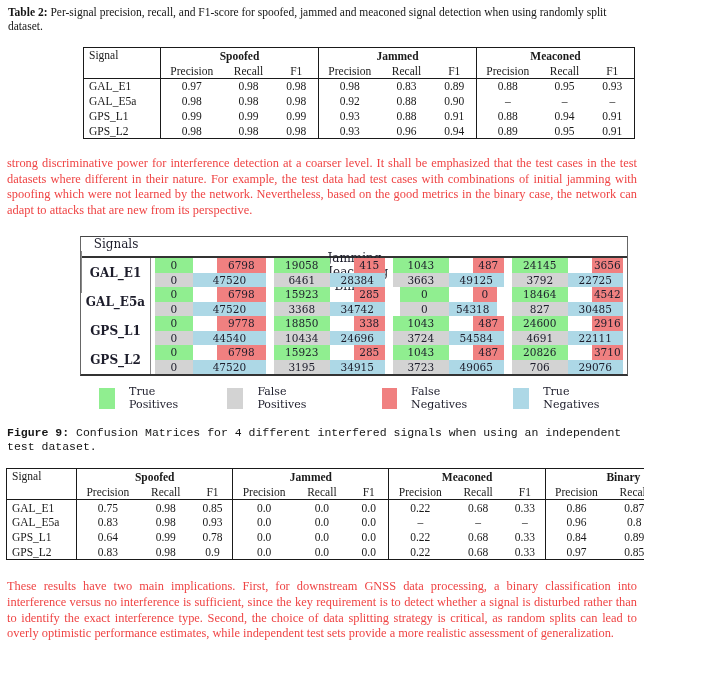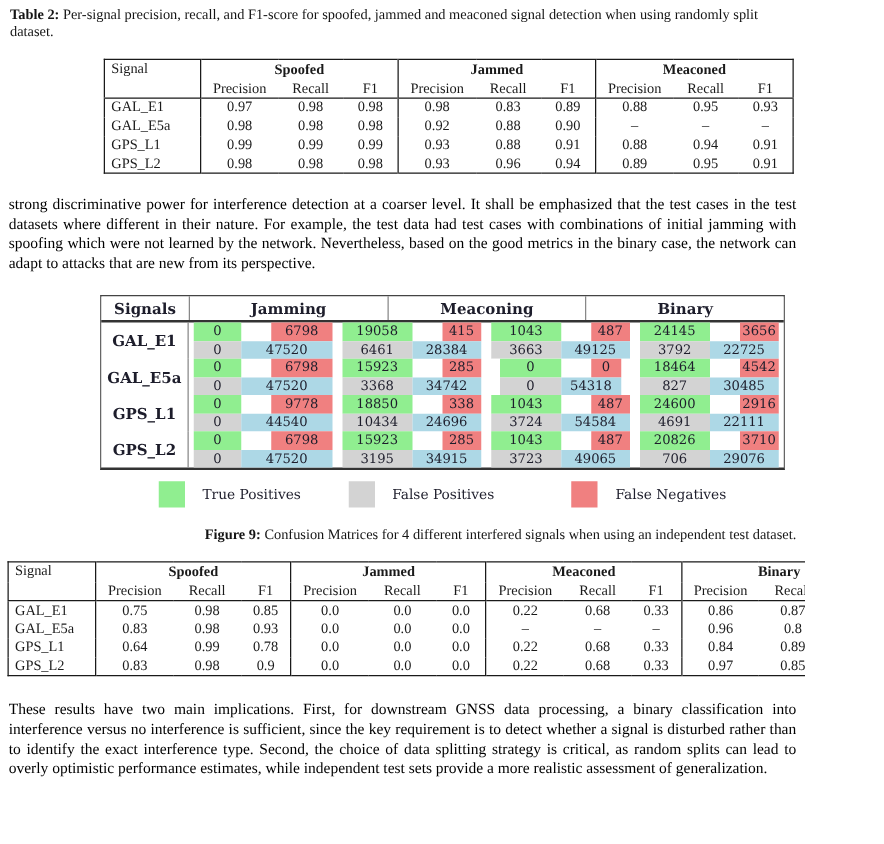--- a/index.html
+++ b/index.html
@@ -7,25 +7,25 @@
   .page {
     position:relative; width:644px; height:675px;
     padding:5px 7px 0 7px; overflow:hidden; background:#ffffff;
     font-family:"Liberation Serif", serif; color:#151515;
   }
 
   
   .caption { font-size:11.5px; line-height:14px; color:#151515; }
   .caption .cl { font-weight:bold; }
   .t2cap { margin:0 0 14px 0; padding:0 1px; }
-  .figcap { text-align:right; margin:15px 0 0 0; }
+  .figcap { text-align:left; margin:15px 0 0 0;font-family:Liberation Mono, monospace; }
   .t3cap { text-align:center; margin:24px auto 0 auto; max-width:652px; line-height:15px; }
   .para {
     font-size:12.4px; line-height:15.6px; text-align:justify;
-    margin:17px 0 0 0; color:#000000;
+    margin:17px 0 0 0; color:#ef4444;
   }
   .para2 { margin-top:19px; }
 
   
   .mtable {
     border-collapse:collapse; border:1.2px solid #1a1a1a;
     font-size:11.5px; color:#1a1a1a; table-layout:fixed;
   }
   .mtable th, .mtable td {
     font-weight:normal; text-align:center; padding:0 2px;
@@ -42,21 +42,21 @@
 
   
   .cm {
     width:548px; margin:18px 0 0 73px;
     border-left:1px solid #666; border-right:1px solid #666;
     border-top:1.2px solid #444; border-bottom:2px solid #333;
     font-family:"DejaVu Serif", serif; color:#1d1d2b;
   }
   .cm-header {
     display:flex; align-items:stretch; height:21px;
-    border-bottom:2px solid #333; font-weight:bold; font-size:12px;
+    border-bottom:2px solid #333; font-weight:normal; font-size:12px;flex-direction:column;
   }
   .cm-h { display:flex; align-items:center; justify-content:center; }
   .cm-h.sigcol { width:70px; }
   .cm-h.mcol { flex:1; border-left:1px solid #888; }
   .cm-row { display:flex; }
   .cm-sig {
     width:70px; border-right:1px solid #888; display:flex;
     align-items:center; justify-content:center;
     font-weight:bold; font-size:12px;
   }
@@ -304,20 +304,24 @@
       <span>True Positives</span>
     </div>
     <div class="legend-item">
       <span class="sw fp"></span>
       <span>False Positives</span>
     </div>
     <div class="legend-item">
       <span class="sw fn"></span>
       <span>False Negatives</span>
     </div>
+    <div class="legend-item">
+      <span class="sw tn"></span>
+      <span>True Negatives</span>
+    </div>
   </div>
 
   <p class="caption figcap"><span class="cl">Figure 9:</span> <span>Confusion Matrices for 4 different interfered signals when using an independent test dataset.</span></p>
 
 
   <table class="mtable t3">
     <colgroup>
       <col style="width:70px">
       <col style="width:62px">
         <col style="width:54px">

